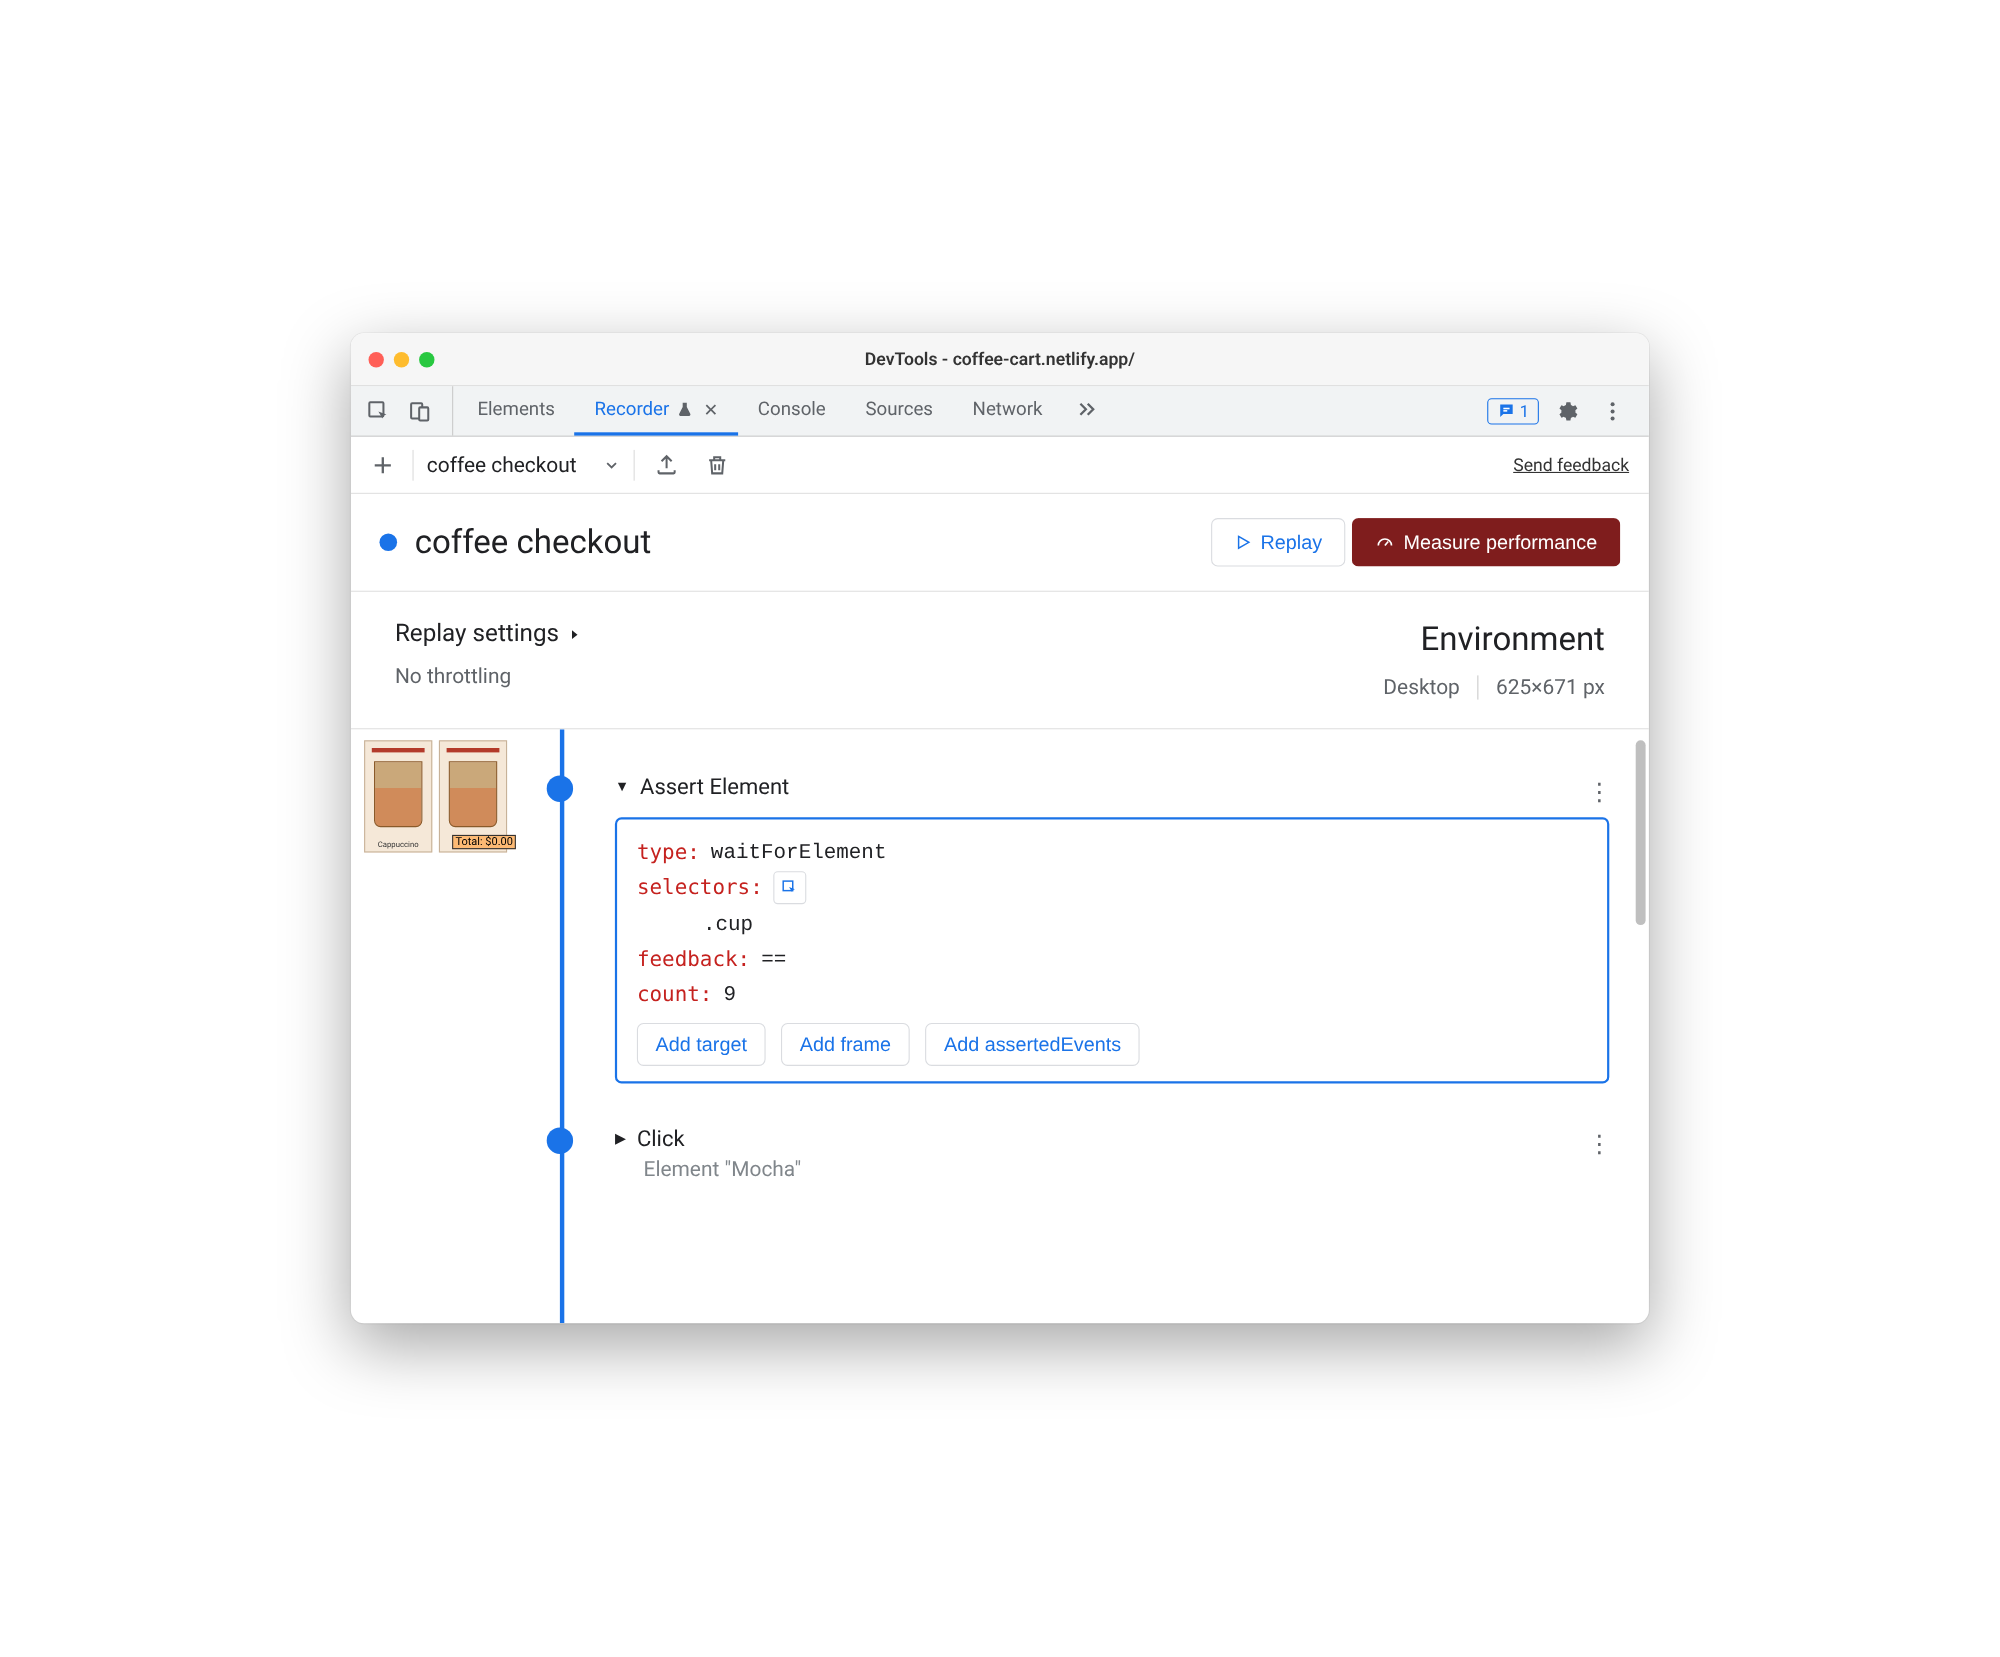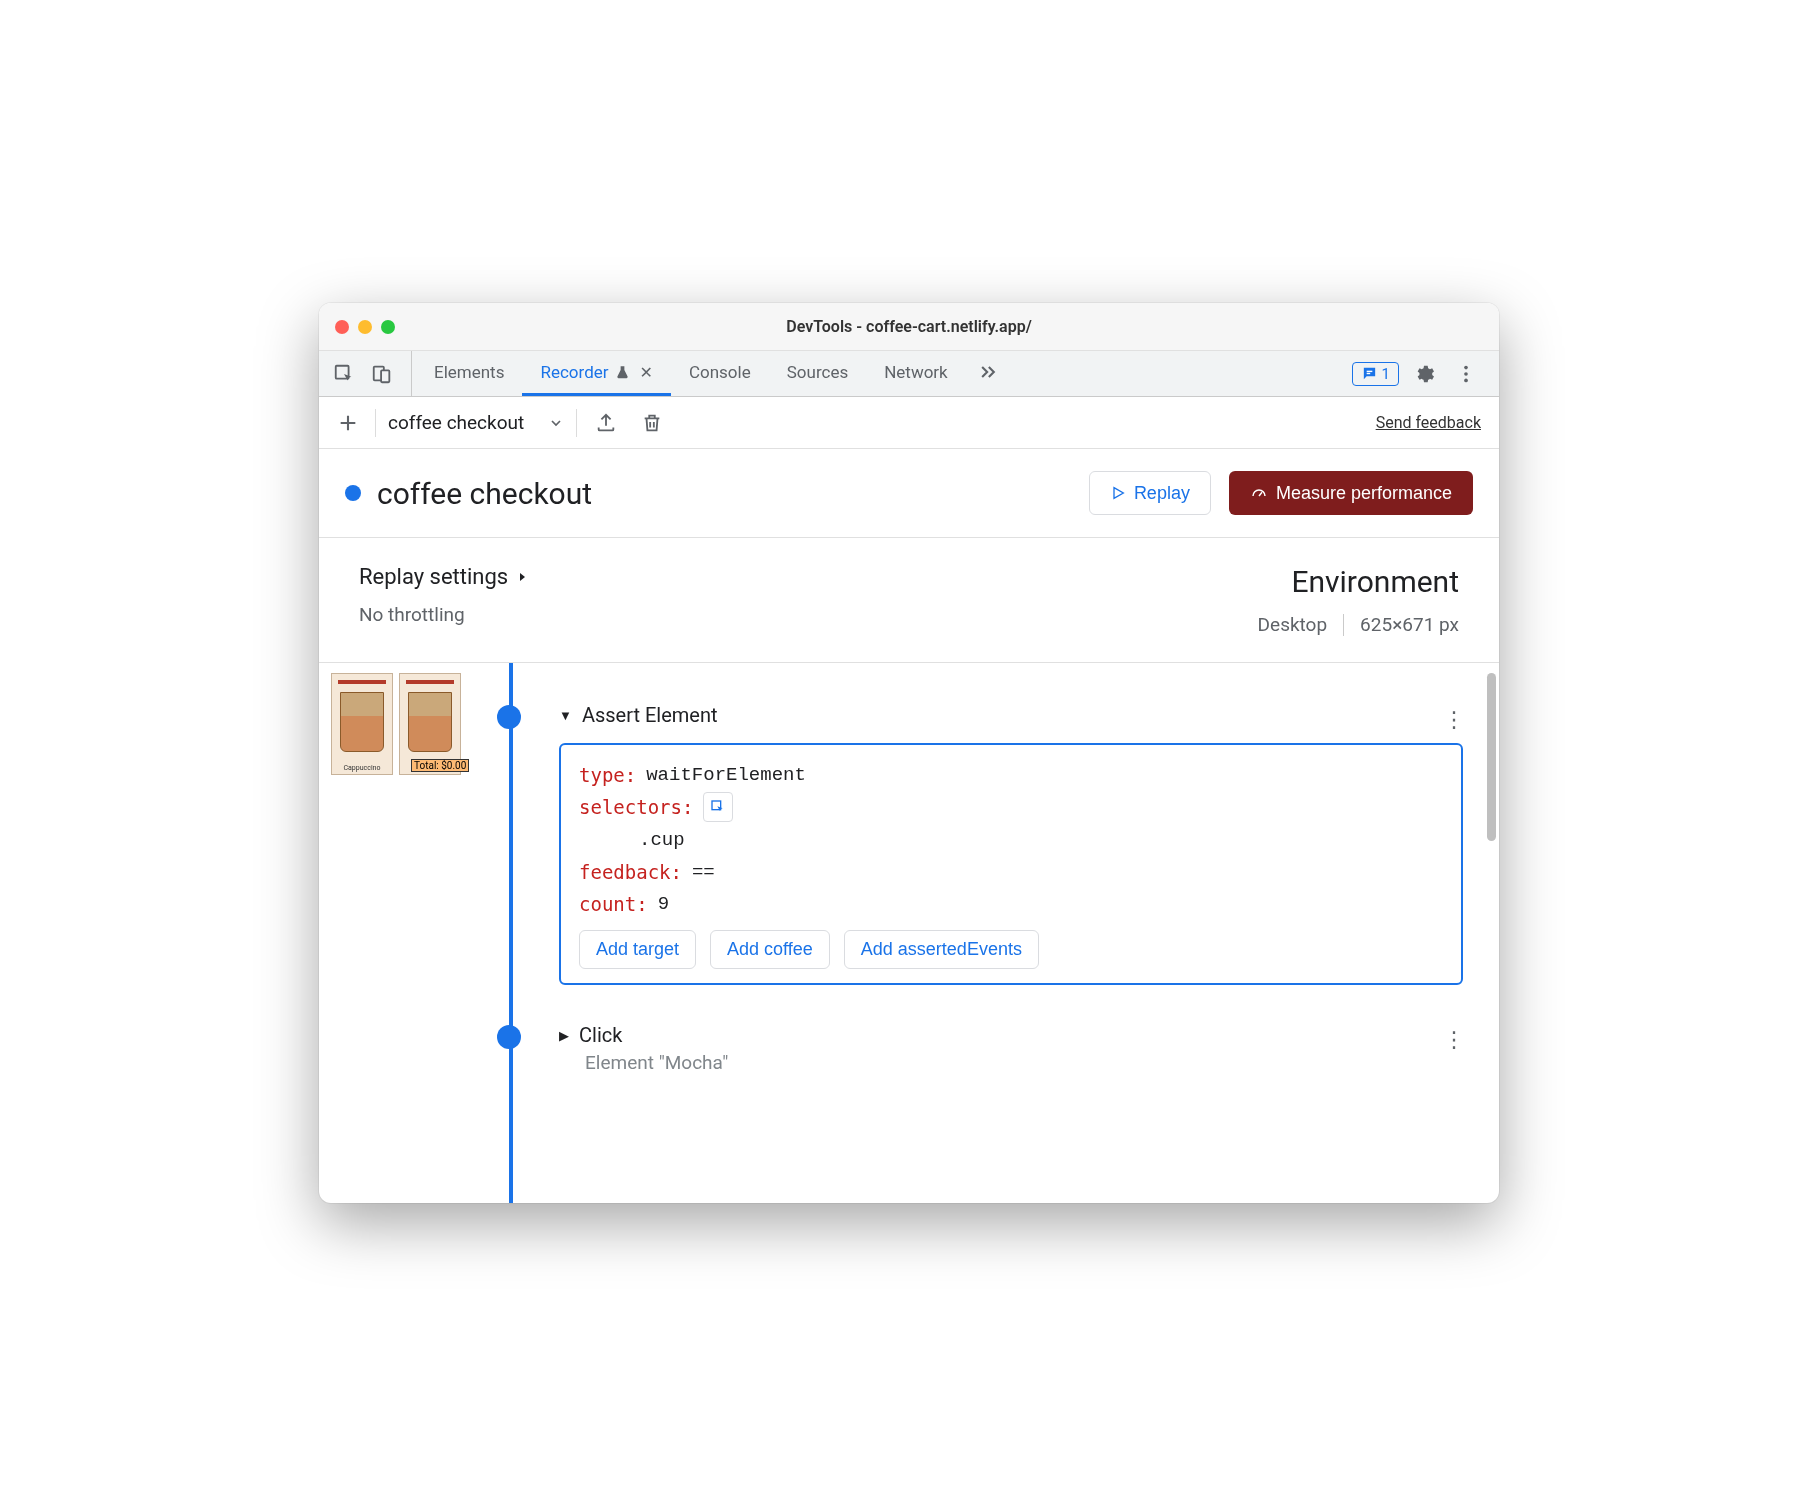--- a/index.html
+++ b/index.html
@@ -73,21 +73,21 @@
   display: flex; align-items: center; gap: 24px;
   font-size: 19px; color: #202124; cursor: pointer;
 }
 .send-feedback { margin-left: auto; font-size: 16px; color: #333; text-decoration: underline; cursor: pointer; padding-right: 4px;}
 .header-row {
   display: flex; align-items: center; padding: 22px 26px;
   border-bottom: 1px solid #e0e0e0;
 }
 .rec-dot { width: 16px; height: 16px; border-radius: 50%; background: #1a73e8; margin-right: 16px; }
 .header-title { font-size: 30px; color: #202124; font-weight: 400; }
-.header-actions { margin-left: auto; display: flex; gap: 18px; }
+.header-actions { margin-left: auto; display: flex; gap: 6px; }
 .btn {
   height: 44px; padding: 0 20px; border-radius: 6px;
   font-size: 18px; font-weight: 500; display: flex; align-items: center; gap: 8px;
   cursor: pointer; border: 1px solid transparent;
 }
 .btn-outline { border-color: #dadce0; color: #1a73e8; background: #fff; }
 .btn-primary { background: #7f1d1d; color: #fff; text-align: right; }
 .settings-row {
   display: flex; padding: 26px 40px; border-bottom: 1px solid #e0e0e0;
 }
@@ -343,21 +343,21 @@
           <div class="mono-row">
             <span><span class="k">feedback</span><span class="k">:</span></span>
             <span class="v">==</span>
           </div>
           <div class="mono-row">
             <span><span class="k">count</span><span class="k">:</span></span>
             <span class="v">9</span>
           </div>
           <div class="add-row">
             <button class="add-btn">Add target</button>
-            <button class="add-btn">Add coffee</button>
+            <button class="add-btn">Add frame</button>
             <button class="add-btn">Add assertedEvents</button>
           </div>
         </div>
       </div>
 
       <div class="step-node">
         <div class="node-dot"></div>
         <div class="step-head">
           <span class="chev">▶</span>
           <span>Click</span>

